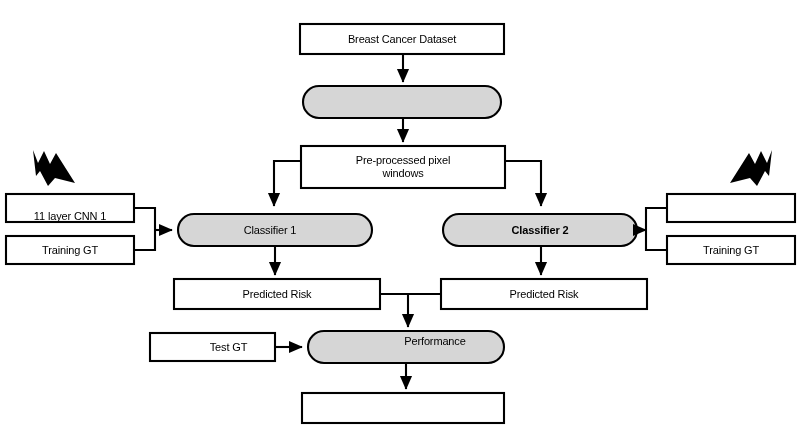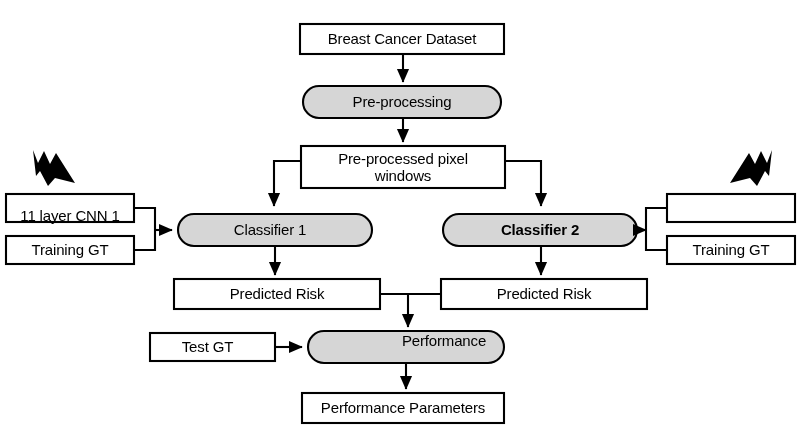--- a/index.html
+++ b/index.html
@@ -24,21 +24,21 @@
     width: 799px;
     height: 428px;
   }
   .node-label {
     position: absolute;
     display: flex;
     align-items: center;
     justify-content: center;
     text-align: center;
     color: #000000;
-    font-size: 15px;
+    font-size: 11px;
     line-height: 1.15;
     letter-spacing: -0.15px;
     pointer-events: none;
     white-space: pre-line;
   }
 </style>
 </head>
 <body>
 
 <div id="canvas">
@@ -110,39 +110,37 @@
     </g>
 
     <g fill="#000000" stroke="none">
       <path d="M33,150 L38,163 L44,151 L50,164 L56,153 L75,183 L55,178 L48,186 L40,171 L36,176 z"></path>
       <path d="M772,150 L767,163 L761,151 L755,164 L749,153 L730,183 L750,178 L757,186 L765,171 L769,176 z"></path>
     </g>
   </svg>
 
   <div class="node-label" style="left:300px; top:24px; width:204px; height:30px;">Breast Cancer Dataset</div>
 
-  <div class="node-label" style="left:303px; top:86px; width:198px; height:32px;">Pre-processing</div>
 
   <div class="node-label" style="left:301px; top:146px; width:204px; height:42px;">Pre-processed pixel
 windows</div>
 
   <div class="node-label" style="left:6px; top:194px; width:128px; height:44px;">11 layer CNN 1</div>
 
   <div class="node-label" style="left:6px; top:236px; width:128px; height:28px;">Training GT</div>
 
 
   <div class="node-label" style="left:667px; top:236px; width:128px; height:28px;">Training GT</div>
 
   <div class="node-label" style="left:173px; top:214px; width:194px; height:32px;">Classifier 1</div>
 
   <div class="node-label" style="left:443px; top:214px; width:194px; height:32px;font-weight:bold;">Classifier 2</div>
 
   <div class="node-label" style="left:174px; top:279px; width:206px; height:30px;">Predicted Risk</div>
 
   <div class="node-label" style="left:441px; top:279px; width:206px; height:30px;">Predicted Risk</div>
 
-  <div class="node-label" style="left:135px; top:333px; width:145px; height:28px;">Test GT</div>
+  <div class="node-label" style="left:156px; top:333px; width:145px; height:28px;">Test GT</div>
 
-  <div class="node-label" style="left:308px; top:331px; width:196px; height:20px;padding-left:38px;">Performance</div>
+  <div class="node-label" style="left:299px; top:331px; width:196px; height:20px;padding-left:38px;">Performance</div>
 
-  <div class="node-label" style="left:302px; top:393px; width:202px; height:30px;">Performance Parameters</div>
 
 </div>
 
 </body></html>

